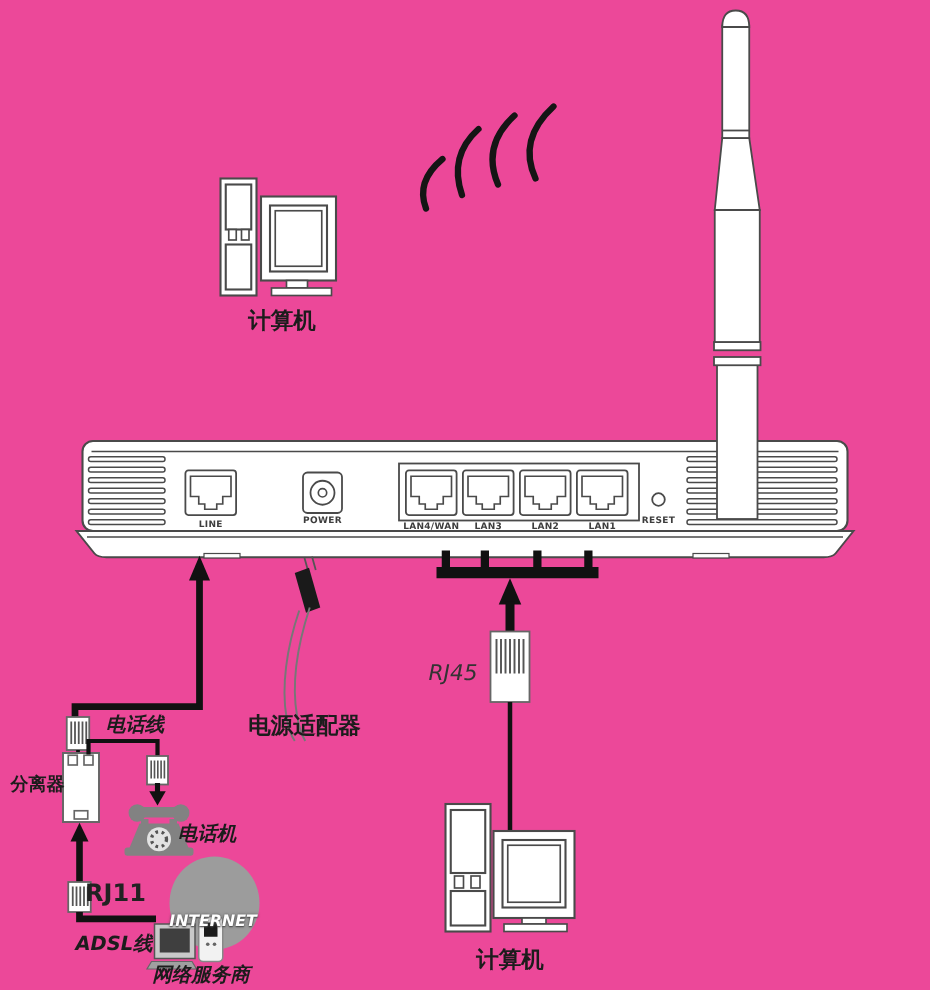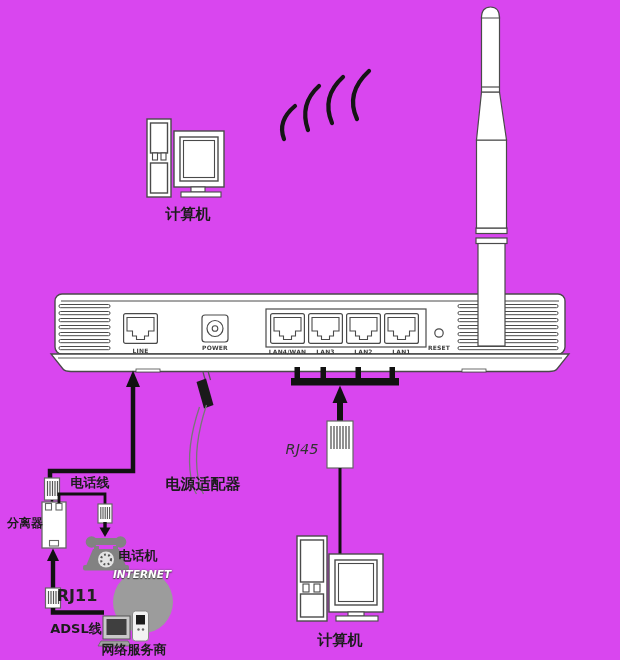--- a/index.html
+++ b/index.html
@@ -1,23 +1,23 @@
 <!DOCTYPE html>
 <html><head>
 <meta charset="utf-8">
 <style>
   html,body{margin:0;padding:0;background:#fff;}
-  #canvas{position:relative;width:620px;height:660px;background:#d946ef;overflow:hidden;
+  #canvas{position:relative;width:620px;height:660px;background:#ec4899;overflow:hidden;
           font-family:"DejaVu Sans","Liberation Sans",sans-serif;}
   #art{position:absolute;left:0;top:0;}
   .lbl{position:absolute;transform:translate(-50%,-50%);white-space:nowrap;color:#222;
        font-family:"DejaVu Sans","Liberation Sans",sans-serif;}
   .port-lbl{font-size:6px;color:#3d3d3d;letter-spacing:.2px;font-weight:600;}
   .cn-lg{font-size:15px;font-weight:bold;color:#1c1c1c;}
-  .cn-md{font-size:13px;font-weight:bold;color:#1c1c1c;}
+  .cn-md{font-size:13px;font-weight:bold;color:#1c1c1c;font-style:italic;}
   .cn-sm{font-size:12px;font-weight:bold;color:#1c1c1c;text-align:center;}
   .tag{font-size:16px;font-weight:600;color:#222;}
   .rj45-lbl{font-size:14.5px;font-style:italic;color:#333;}
   .cloud-lbl{font-size:10.5px;font-weight:bold;font-style:italic;color:#fff;
              text-shadow:0 0 2px #555,0 1px 1px #444;}
 </style>
 </head>
 <body>
 
 <div id="canvas">
@@ -239,16 +239,16 @@
 
   <div class="lbl cn-lg" style="left:188px;top:214px;">计算机</div>
   <div class="lbl cn-lg" style="left:340px;top:640px;">计算机</div>
   <div class="lbl cn-lg" style="left:203px;top:484px;">电源适配器</div>
   <div class="lbl cn-md" style="left:90px;top:483px;">电话线</div>
   <div class="lbl cn-sm" style="left:25px;top:523px;">分离器</div>
   <div class="lbl cn-md" style="left:138px;top:556px;">电话机</div>
   <div class="lbl tag" style="left:77px;top:595px;">RJ11</div>
   <div class="lbl cn-md" style="left:76px;top:629px;">ADSL线</div>
   <div class="lbl rj45-lbl" style="left:302px;top:449px;text-align:center;">RJ45</div>
-  <div class="lbl cloud-lbl" style="left:142px;top:574px;font-style:italic;">INTERNET</div>
+  <div class="lbl cloud-lbl" style="left:142px;top:614px;font-style:italic;">INTERNET</div>
   <div class="lbl cn-md" style="left:134px;top:650px;">网络服务商</div>
 
 </div>
 
 </body></html>

